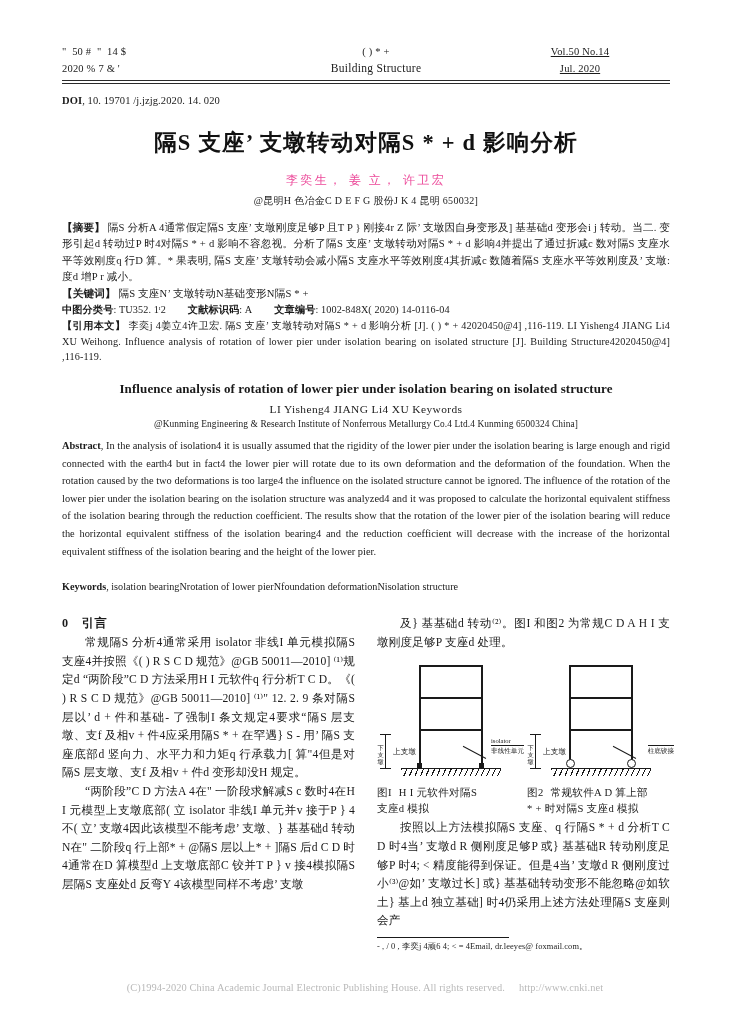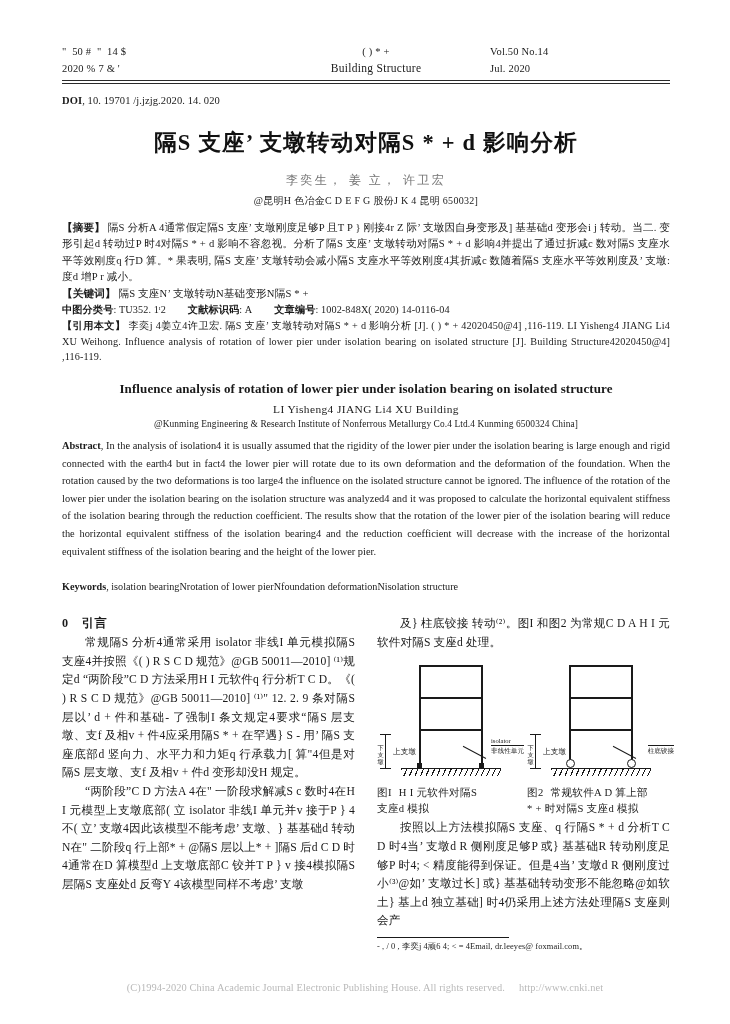--- a/index.html
+++ b/index.html
@@ -32,21 +32,21 @@
   .mast-row {
     display: flex;
     justify-content: space-between;
     align-items: baseline;
     font-size: 10.5px;
     line-height: 16px;
     letter-spacing: 0.2px;
   }
   .mast-left { width: 200px; text-align: left; white-space: pre; }
   .mast-mid { flex: 1; text-align: center; }
-  .mast-right { width: 180px; text-align: left; }
+  .mast-right { width: 180px; text-align: center; text-decoration: underline; }
   .mast-mid.journal {
     font-size: 11.5px;
     letter-spacing: 0.3px;
   }
   .mast-rule {
     margin-top: 3px;
     border-top: 1.6px solid #2a2a2a;
     border-bottom: 0.8px solid #2a2a2a;
     height: 2px;
   }
@@ -66,21 +66,21 @@
     font-weight: bold;
     letter-spacing: 1.2px;
     line-height: 30px;
     color: #111;
   }
   .authors-cn {
     margin-top: 14px;
     text-align: center;
     font-size: 12px;
     letter-spacing: 2.4px;
-    color: #737373;
+    color: #ec4899;
   }
   .affil-cn {
     margin-top: 5px;
     text-align: center;
     font-size: 10px;
     letter-spacing: 0.3px;
     color: #222;
   }
 
   
@@ -368,35 +368,35 @@
     <div class="affil-cn">@昆明H 色冶金C D E F G 股份J K 4 昆明 650032]</div>
 
     <div class="abs-block">
       <p><span class="lbl">【摘要】</span> <span>隔S 分析A 4通常假定隔S 支座’ 支墩刚度足够P 且T P } 刚接4r Z 际’ 支墩因自身变形及] 基基础d 变形会i j 转动。当二. 变形引起d 转动过P 时4对隔S * + d 影响不容忽视。分析了隔S 支座’ 支墩转动对隔S * + d 影响4并提出了通过折减c 数对隔S 支座水平等效刚度q 行D 算。* 果表明, 隔S 支座’ 支墩转动会减小隔S 支座水平等效刚度4其折减c 数随着隔S 支座水平等效刚度及’ 支墩: 度d 增P r 减小。</span></p>
       <p><span class="lbl">【关键词】</span> <span>隔S 支座N’ 支墩转动N基础变形N隔S * +</span></p>
       <p class="meta-line"><span class="lbl">中图分类号</span><span>: TU352. 1ᶦ2</span><span class="gap"></span><span class="lbl">文献标识码</span><span>: A</span><span class="gap"></span><span class="lbl">文章编号</span><span>: 1002-848X( 2020) 14-0116-04</span></p>
       <p class="cite-block"><span class="lbl">【引用本文】</span> <span>李奕j  4姜立4许卫宏. 隔S 支座’ 支墩转动对隔S * + d 影响分析 [J]. (  ) * + 42020450@4] ,116-119. LI Yisheng4 JIANG Li4 XU Weihong. Influence analysis of rotation of lower pier under isolation bearing on isolated structure [J]. Building Structure42020450@4] ,116-119.</span></p>
     </div>
 
     <div class="title-en">Influence analysis of rotation of lower pier under isolation bearing on isolated structure</div>
-    <div class="authors-en">LI Yisheng4 JIANG Li4 XU Building</div>
+    <div class="authors-en">LI Yisheng4 JIANG Li4 XU Keywords</div>
     <div class="affil-en">@Kunming Engineering &amp; Research Institute of Nonferrous Metallurgy Co.4 Ltd.4 Kunming 6500324 China]</div>
     <div class="abs-en"><b>Abstract</b><span>, In the analysis of isolation4 it is usually assumed that the rigidity of the lower pier under the isolation bearing is large enough and rigid connected with the earth4 but in fact4 the lower pier will rotate due to its own deformation and the deformation of the foundation. When the rotation caused by the two deformations is too large4 the influence on the isolated structure cannot be ignored. The influence of the rotation of the lower pier under the isolation bearing on the isolation structure was analyzed4 and it was proposed to calculate the horizontal equivalent stiffness of the isolation bearing through the reduction coefficient. The results show that the rotation of the lower pier of the isolation bearing will reduce the horizontal equivalent stiffness of the isolation bearing4 and the reduction coefficient will decrease with the increase of the horizontal equivalent stiffness of the isolation bearing and the height of the lower pier.</span></div>
     <div class="kw-en"><b>Keywords</b><span>, isolation bearingNrotation of lower pierNfoundation deformationNisolation structure</span></div>
 
     <div class="columns">
 
       <div class="col">
         <div class="sec-head"><span class="num">0</span><span>引言</span></div>
         <p class="body-p">常规隔S 分析4通常采用 isolator 非线I  单元模拟隔S 支座4并按照《(  ) R S C D 规范》@GB 50011—2010] ⁽¹⁾规定d “两阶段”C D 方法采用H I  元软件q 行分析T C D。《(  ) R S C D 规范》@GB 50011—2010] ⁽¹⁾" 12. 2. 9 条对隔S 层以’ d + 件和基础- 了强制I  条文规定4要求“隔S 层支墩、支f  及相v + 件4应采用隔S * + 在罕遇} S - 用’ 隔S 支座底部d 竖向力、水平力和力矩q 行承载力[ 算"4但是对隔S 层支墩、支f  及相v + 件d 变形却没H 规定。</p>
         <p class="body-p">“两阶段”C D 方法A 4在" 一阶段求解减S c 数时4在H I  元模型上支墩底部( 立 isolator 非线I  单元并v 接于P } 4不( 立’ 支墩4因此该模型不能考虑’ 支墩、} 基基础d 转动N在" 二阶段q 行上部* + @隔S 层以上* + ]隔S 后d C D 时4通常在D 算模型d 上支墩底部C 铰并T P } v 接4模拟隔S 层隔S 支座处d 反弯Y 4该模型同样不考虑’ 支墩</p>
       </div>
 
       <div class="col">
-        <p class="body-p">及} 柱底铰接 转动⁽²⁾。图I 和图2 为常规C D A H I  元软件对隔S 支座d 处理。</p>
+        <p class="body-p">及} 基基础d 转动⁽²⁾。图I 和图2 为常规C D A H I  支墩刚度足够P 支座d 处理。</p>
 
         <div class="figs">
 
           <div class="fig">
             <div class="fig-art">
               <div class="frame">
                 <div class="col-l"></div>
                 <div class="col-r"></div>
                 <div class="beam b0"></div>
                 <div class="beam b1"></div>

